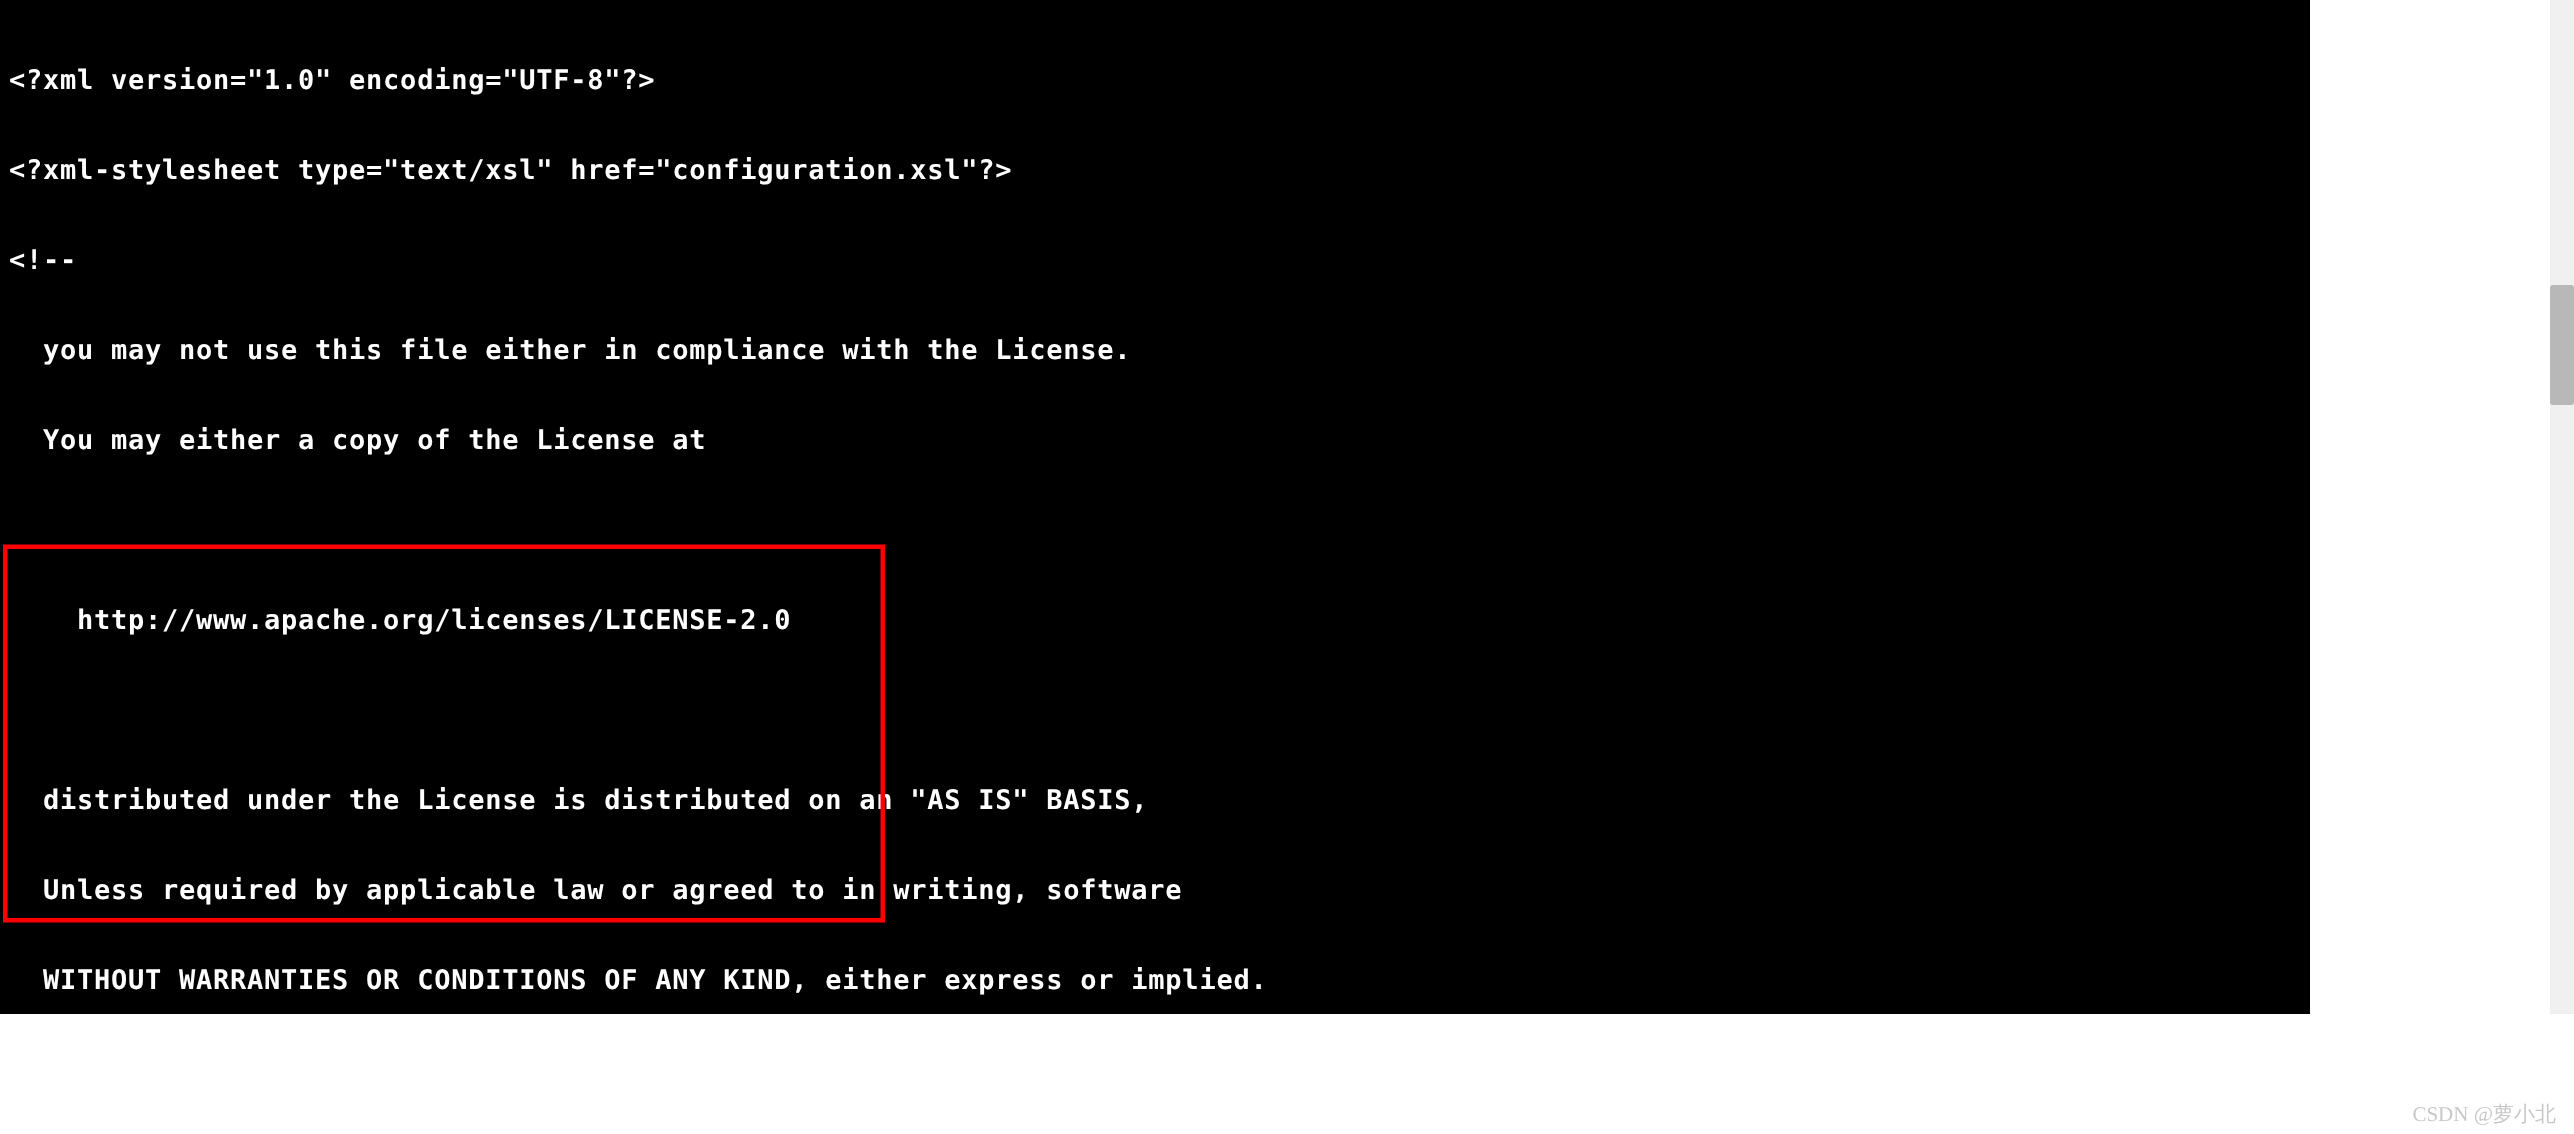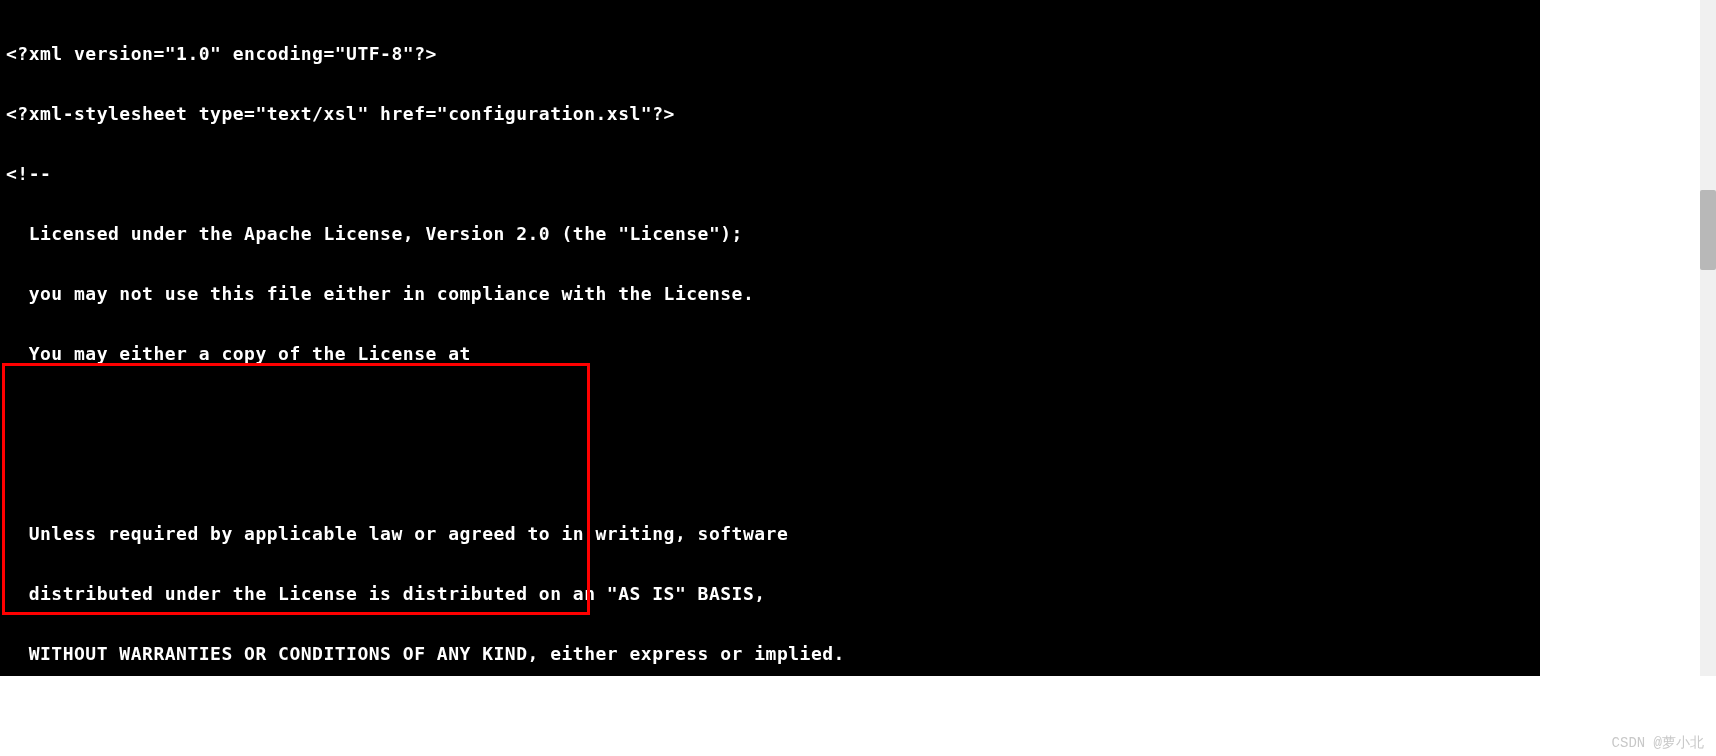--- a/index.html
+++ b/index.html
@@ -54,41 +54,41 @@
     right: 0;
     width: 16px;
     background: #b8b8b8;
     border-radius: 2px;
   }
   .watermark {
     position: absolute;
     right: 12px;
     bottom: 4px;
     color: #c8c8c8;
-    font-family: Liberation Mono, monospace;
+    font-family: Liberation Serif, serif;
     font-size: 14px;
     text-align: right;
   }
 </style>
 </head>
 <body>
 
 <div class="terminal-frame">
 
   <div class="terminal">
     <span class="line">&lt;?xml version="1.0" encoding="UTF-8"?&gt;</span>
     <span class="line">&lt;?xml-stylesheet type="text/xsl" href="configuration.xsl"?&gt;</span>
     <span class="line">&lt;!--</span>
-    <span class="line">  Licensed under the Apache License, Version 2.0 (the "License");</span>
     <span class="line">  you may not use this file either in compliance with the License.</span>
     <span class="line">  You may either a copy of the License at</span>
     <span class="line"></span>
+    <span class="line">    http://www.apache.org/licenses/LICENSE-2.0</span>
     <span class="line"></span>
+    <span class="line">  distributed under the License is distributed on an "AS IS" BASIS,</span>
     <span class="line">  Unless required by applicable law or agreed to in writing, software</span>
-    <span class="line">  distributed under the License is distributed on an "AS IS" BASIS,</span>
     <span class="line">  WITHOUT WARRANTIES OR CONDITIONS OF ANY KIND, either express or implied.</span>
     
     
     
     
     
     
     
     
     

